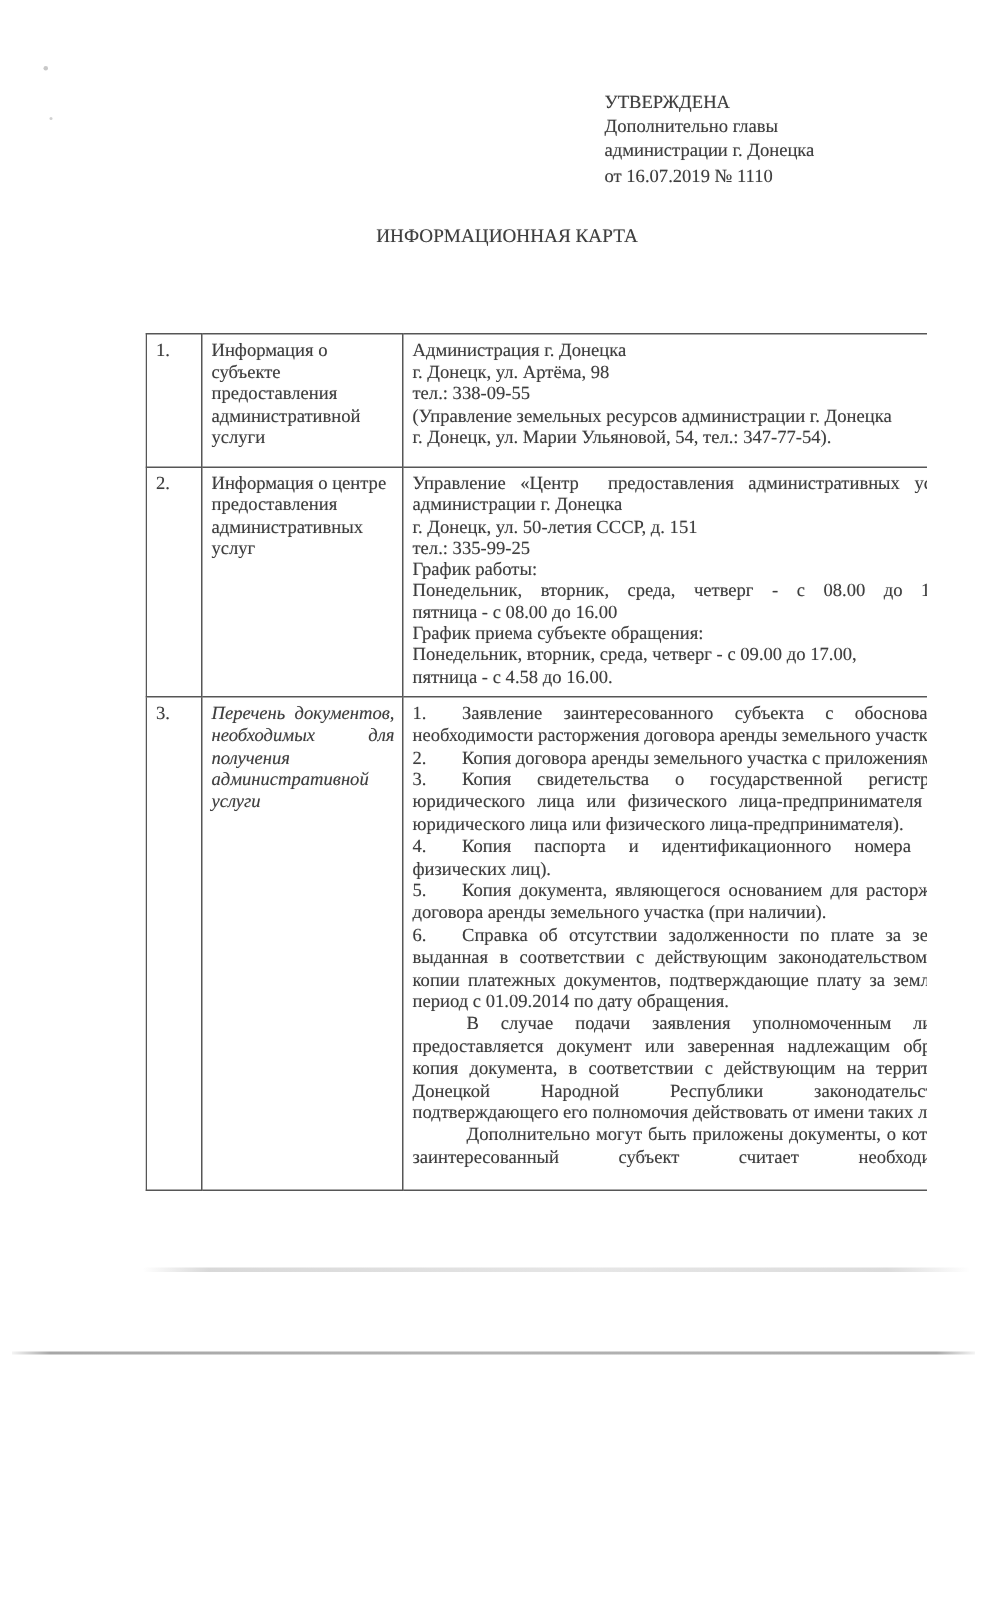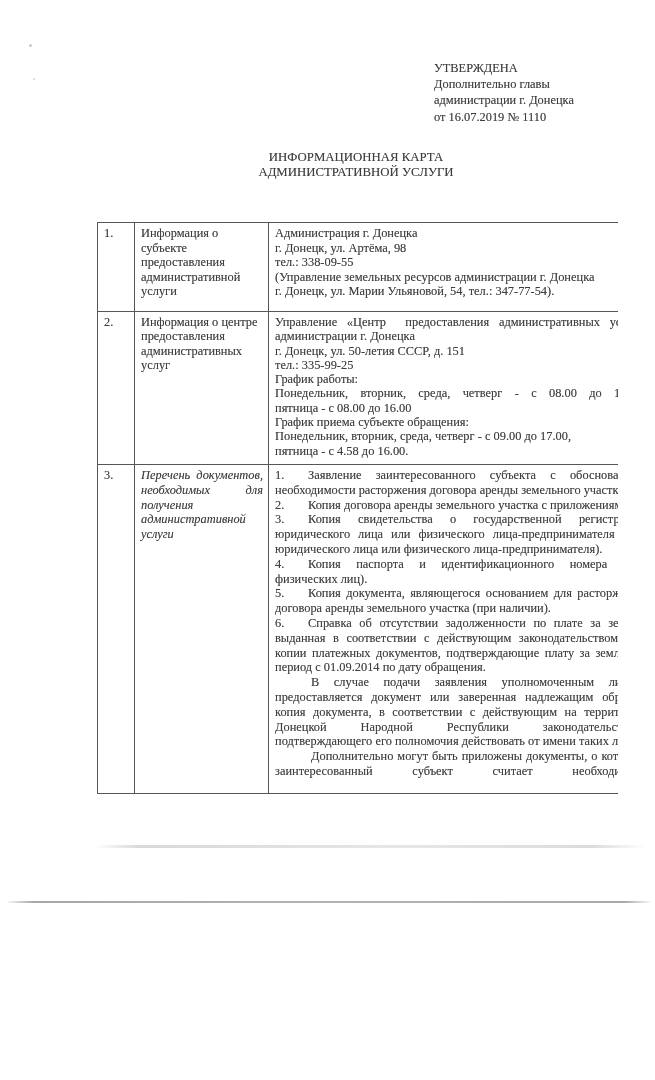--- a/index.html
+++ b/index.html
@@ -10,31 +10,31 @@
     background: #ffffff;
     overflow: hidden;
     font-family: "Liberation Serif", "DejaVu Serif", serif;
     color: #3e3e3e;
     text-shadow: 0 0 0.5px rgba(62,62,62,0.45);
   }
 
   
   .approval {
     position: absolute;
-    left: 434px;
+    left: 403px;
     top: 60px;
     font-size: 12.4px;
     line-height: 16.2px;
     white-space: nowrap;
   }
 
   
   .doc-title {
     position: absolute;
-    left: 97px;
+    left: 79px;
     top: 150px;
     width: 518px;
     text-align: center;
     font-size: 12.8px;
     line-height: 15px;
   }
 
   
   .table-wrap {
     position: absolute;
@@ -107,21 +107,20 @@
 
   <div class="approval">
     <div>УТВЕРЖДЕНА</div>
     <div>Дополнительно главы</div>
     <div>администрации г. Донецка</div>
     <div>от 16.07.2019 № 1110</div>
   </div>
 
   <div class="doc-title">
     <div>ИНФОРМАЦИОННАЯ КАРТА</div>
-    <div>АДМИНИСТРАТИВНОЙ УСЛУГИ</div>
   </div>
 
   <div class="table-wrap">
     <table class="info">
       <tbody>
           <tr class="r1">
         <td class="c-num">1.</td>
         <td class="c-label">Информация о субъекте предоставления административной услуги</td>
         <td class="c-body">
           <div>Администрация г. Донецка</div>

